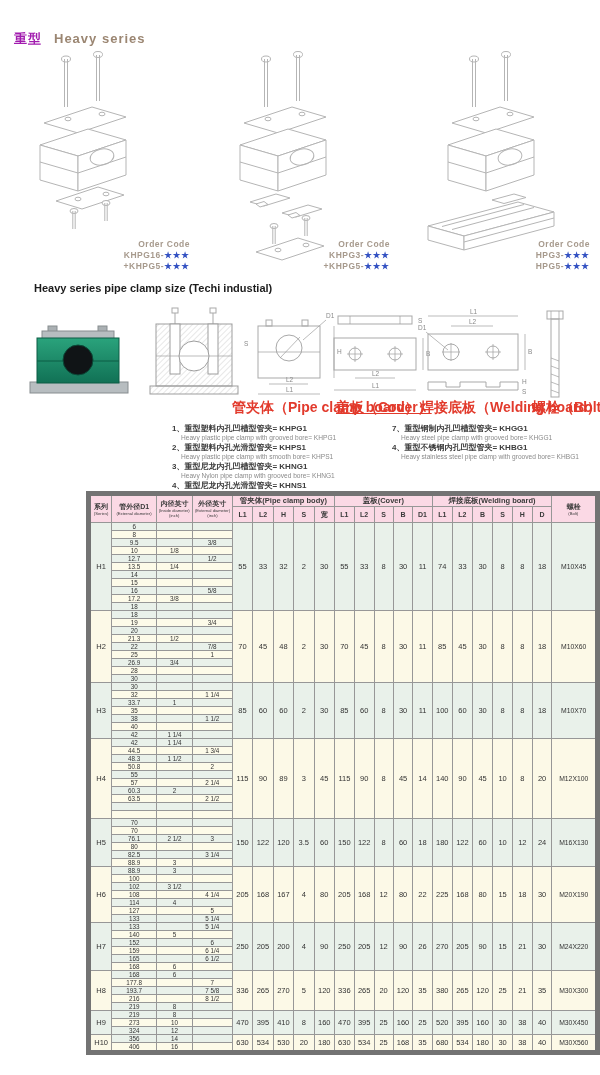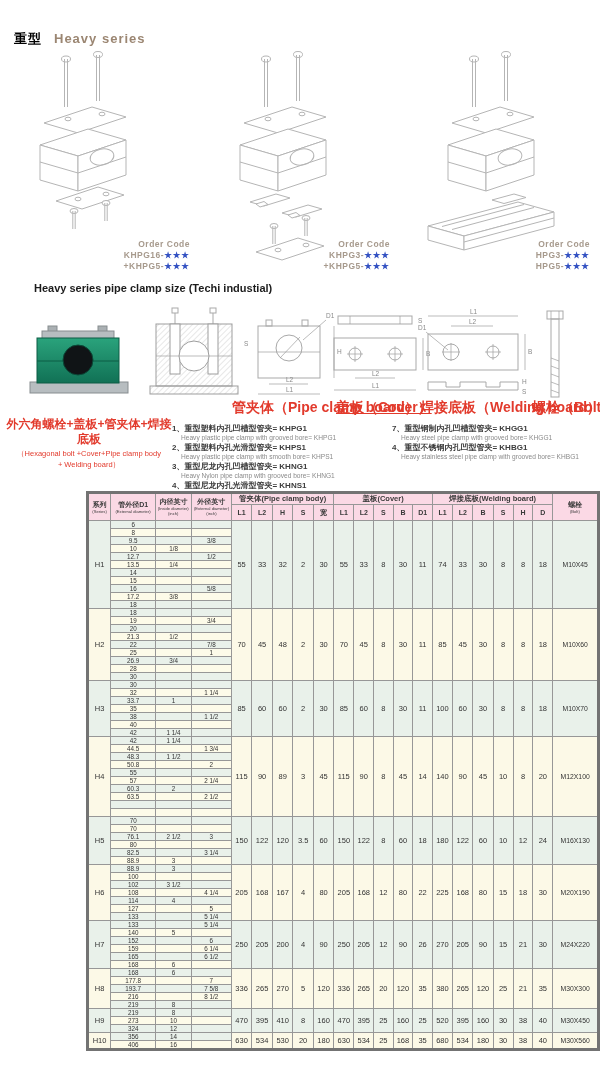--- a/index.html
+++ b/index.html
@@ -1,20 +1,20 @@
 <!DOCTYPE html>
 <html><head>
 <meta charset="utf-8">
 <style>
   html,body{margin:0;padding:0;background:#fff;font-family:"Liberation Sans",sans-serif;}
   .page{position:relative;width:600px;height:1075px;background:#ffffff;overflow:hidden;}
 
   
   .main-title{position:absolute;left:14px;top:30px;font-size:13px;font-weight:bold;letter-spacing:1px;}
-  .main-title .cn{color:#000000;}
+  .main-title .cn{color:#a21caf;}
   .main-title .en{color:#9b8672;margin-left:12px;}
 
   
   .assemblies{position:absolute;left:0;top:46px;width:600px;height:232px;display:flex;}
   .assembly{position:relative;width:200px;height:232px;font-weight:bold;}
   .assembly svg{position:absolute;left:22px;top:4px;}
   .order-block{position:absolute;right:10px;bottom:6px;text-align:right;font-size:8.5px;color:#a79a8d;line-height:11px;letter-spacing:.5px;}
   .order-block .stars{color:#3351c2;letter-spacing:1px;}
   line,path,ellipse,rect.draw,circle.draw{vector-effect:non-scaling-stroke;}
 
@@ -37,21 +37,21 @@
   .red-main .big{font-size:12px;font-weight:bold;line-height:15px;}
   .red-main .small{font-size:7.5px;line-height:9px;margin-top:2px;}
   .legend-col{position:absolute;top:424px;width:218px;}
   .legend-col.left{left:172px;}
   .legend-col.right{left:392px;width:206px;}
   .legend-item{margin-bottom:1px;}
   .legend-item .cn{font-size:8px;font-weight:bold;color:#3c3c3c;line-height:9.5px;white-space:nowrap;}
   .legend-item .en{font-size:6.6px;color:#8a8a8a;line-height:8.5px;padding-left:9px;white-space:nowrap;}
 
   
-  .size-table{position:absolute;left:86px;top:491px;border-collapse:collapse;table-layout:fixed;border:3px solid #737373;}
+  .size-table{position:absolute;left:86px;top:491px;border-collapse:collapse;table-layout:fixed;border:5px solid #737373;}
   .size-table th,.size-table td{border:1px solid #979797;padding:0;text-align:center;vertical-align:middle;overflow:hidden;white-space:nowrap;}
   .size-table th{background:#fbd9e5;color:#3a3a3a;font-weight:bold;}
   .size-table .g-label{font-size:7.5px;}
   .size-table .h-main{font-size:7px;display:block;line-height:8px;}
   .size-table .h-sub{font-size:4.6px;display:block;line-height:5px;font-weight:normal;transform:scale(.9);}
   .size-table .col-h{font-size:7px;height:15px;}
   .size-table td{height:7px;line-height:7px;color:#333;}
   .size-table td.dia{font-size:6.3px;}
   .size-table td.series{font-size:7.5px;}
   .size-table td.val{font-size:7.5px;}
@@ -280,25 +280,20 @@
     </svg>
   </div>
 
   <div class="captions">
     <span style="left:232px;">管夹体（Pipe clamp board）</span>
     <span style="left:336px;text-decoration:underline;">盖板（Cover）</span>
     <span style="left:420px;">焊接底板（Welding board）</span>
     <span style="left:532px;">螺栓（Bolt）</span>
   </div>
 
-  <div class="red-main">
-    <div class="big">外六角螺栓+盖板+管夹体+焊接底板</div>
-    <div class="small">（Hexagonal bolt +Cover+Pipe clamp body</div>
-    <div class="small">+ Welding board）</div>
-  </div>
 
   <div class="legend-col left">
     <div class="legend-item">
         <div class="cn">1、重型塑料内孔凹槽型管夹= KHPG1</div>
         <div class="en">Heavy plastic pipe clamp with grooved bore= KHPG1</div>
       </div>
     <div class="legend-item">
         <div class="cn">2、重型塑料内孔光滑型管夹= KHPS1</div>
         <div class="en">Heavy plastic pipe clamp with smooth bore= KHPS1</div>
       </div>

